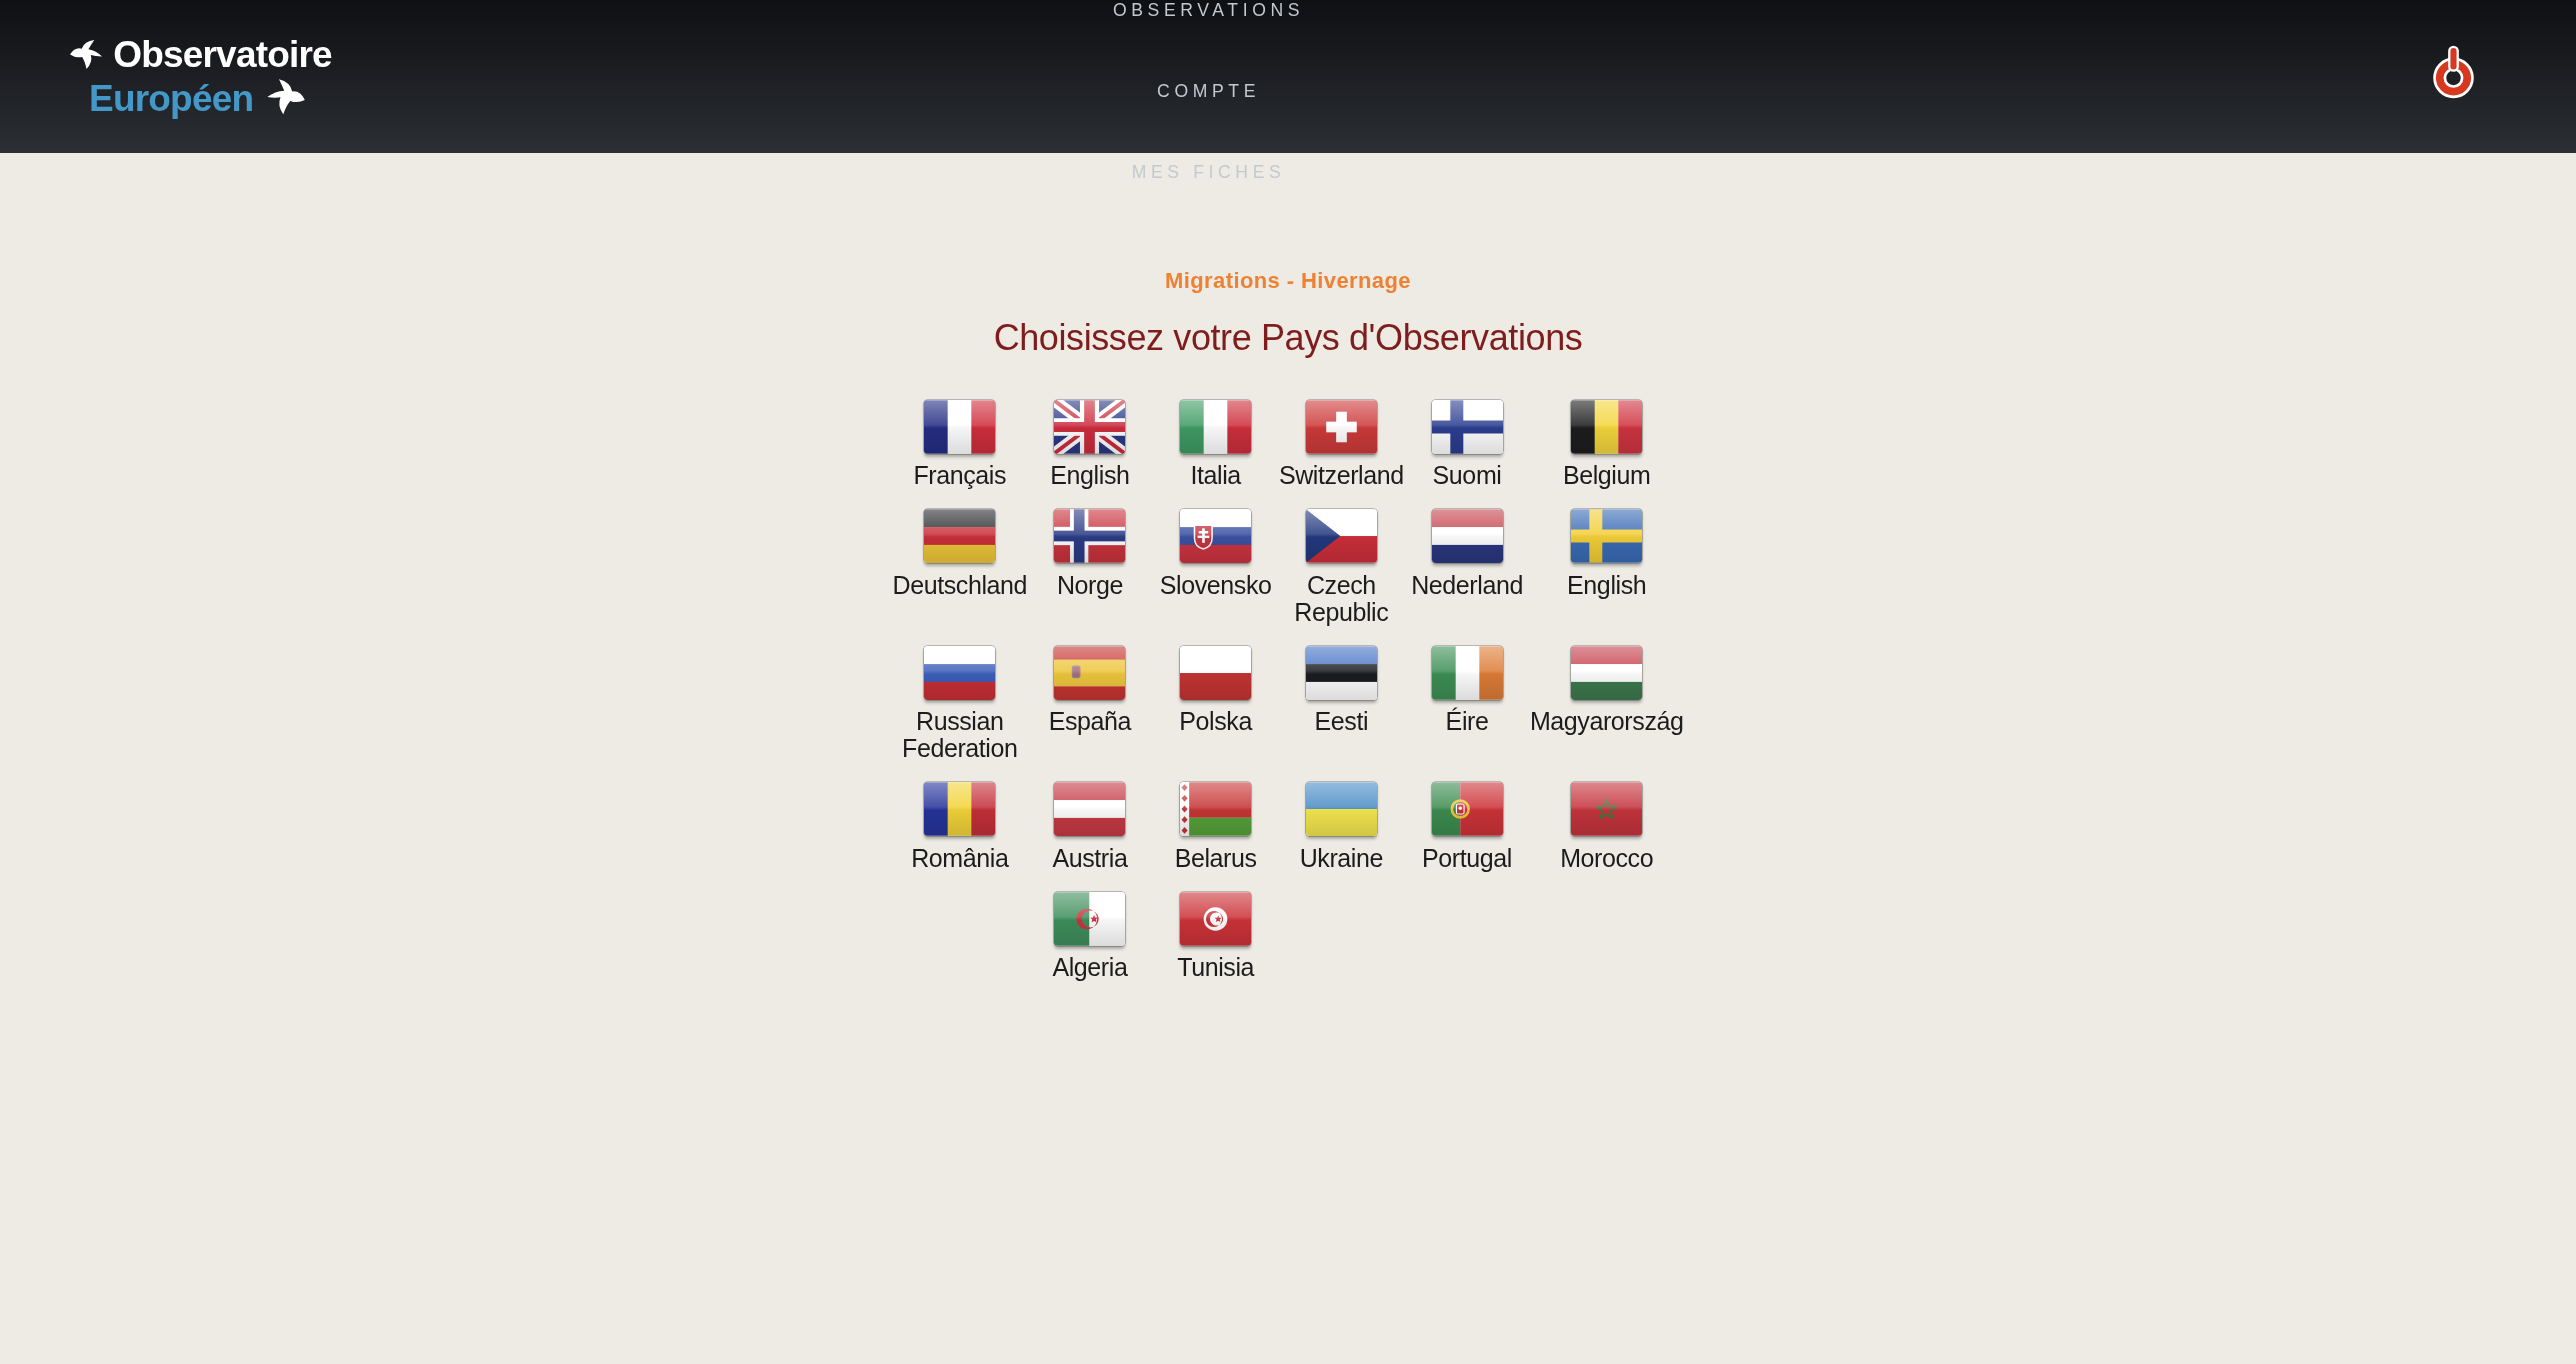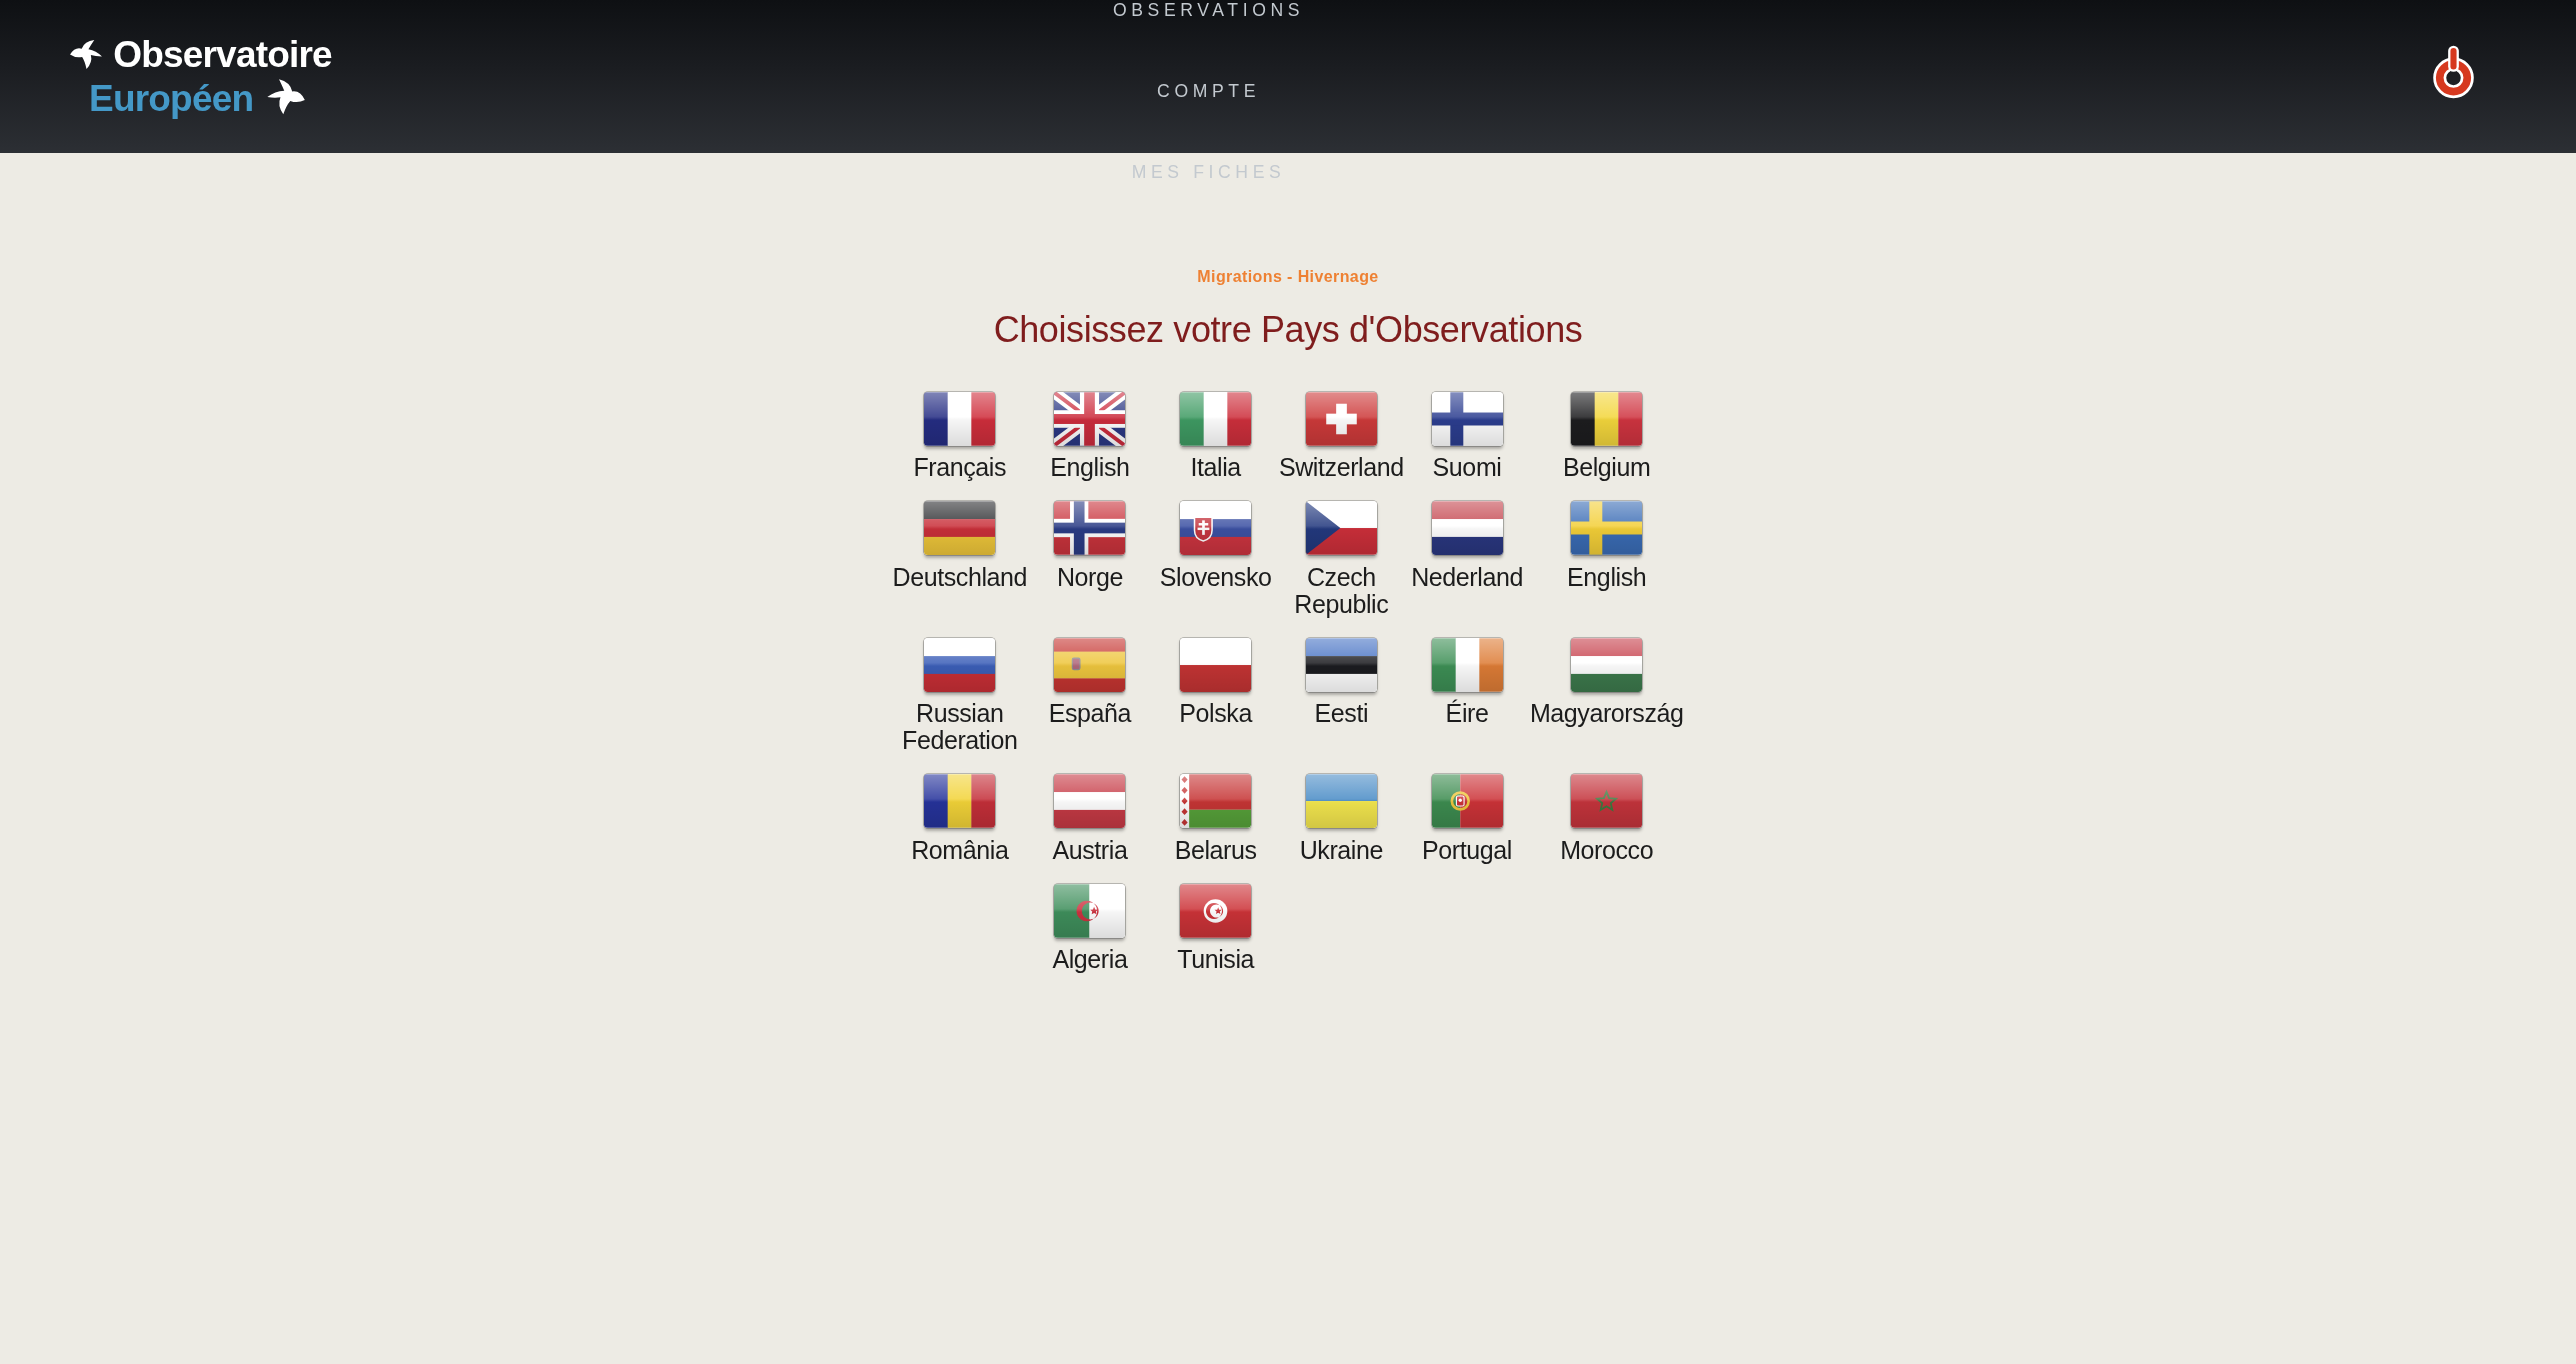--- a/index.html
+++ b/index.html
@@ -26,21 +26,21 @@
   .nav-item{
     color:var(--c-nav_text,#c3c9cf);font-size:17.6px;letter-spacing:4.6px;
     cursor:pointer;white-space:nowrap;
   }
   
   .power-btn{position:absolute;top:44px;right:98px;width:49px;height:57px;cursor:pointer;}
   .power-btn svg{display:block;}
   
   .main{padding-top:115px;text-align:center;}
   .page-title{
-    color:var(--c-accent_orange,#ee8133);font-size:16px;font-weight:bold;letter-spacing:0.4px;
+    color:var(--c-accent_orange,#ee8133);font-size:22px;font-weight:bold;letter-spacing:0.4px;
   }
   .page-subtitle{
     margin-top:23px;color:#7f1d1d;font-size:36px;font-weight:normal;letter-spacing:-0.4px;
   }
   
   .grid{
     width:791px;margin:41px auto 0;
     display:grid;grid-template-columns:repeat(6,1fr);row-gap:20px;
   }
   .cell{display:flex;flex-direction:column;align-items:center;cursor:pointer;}

